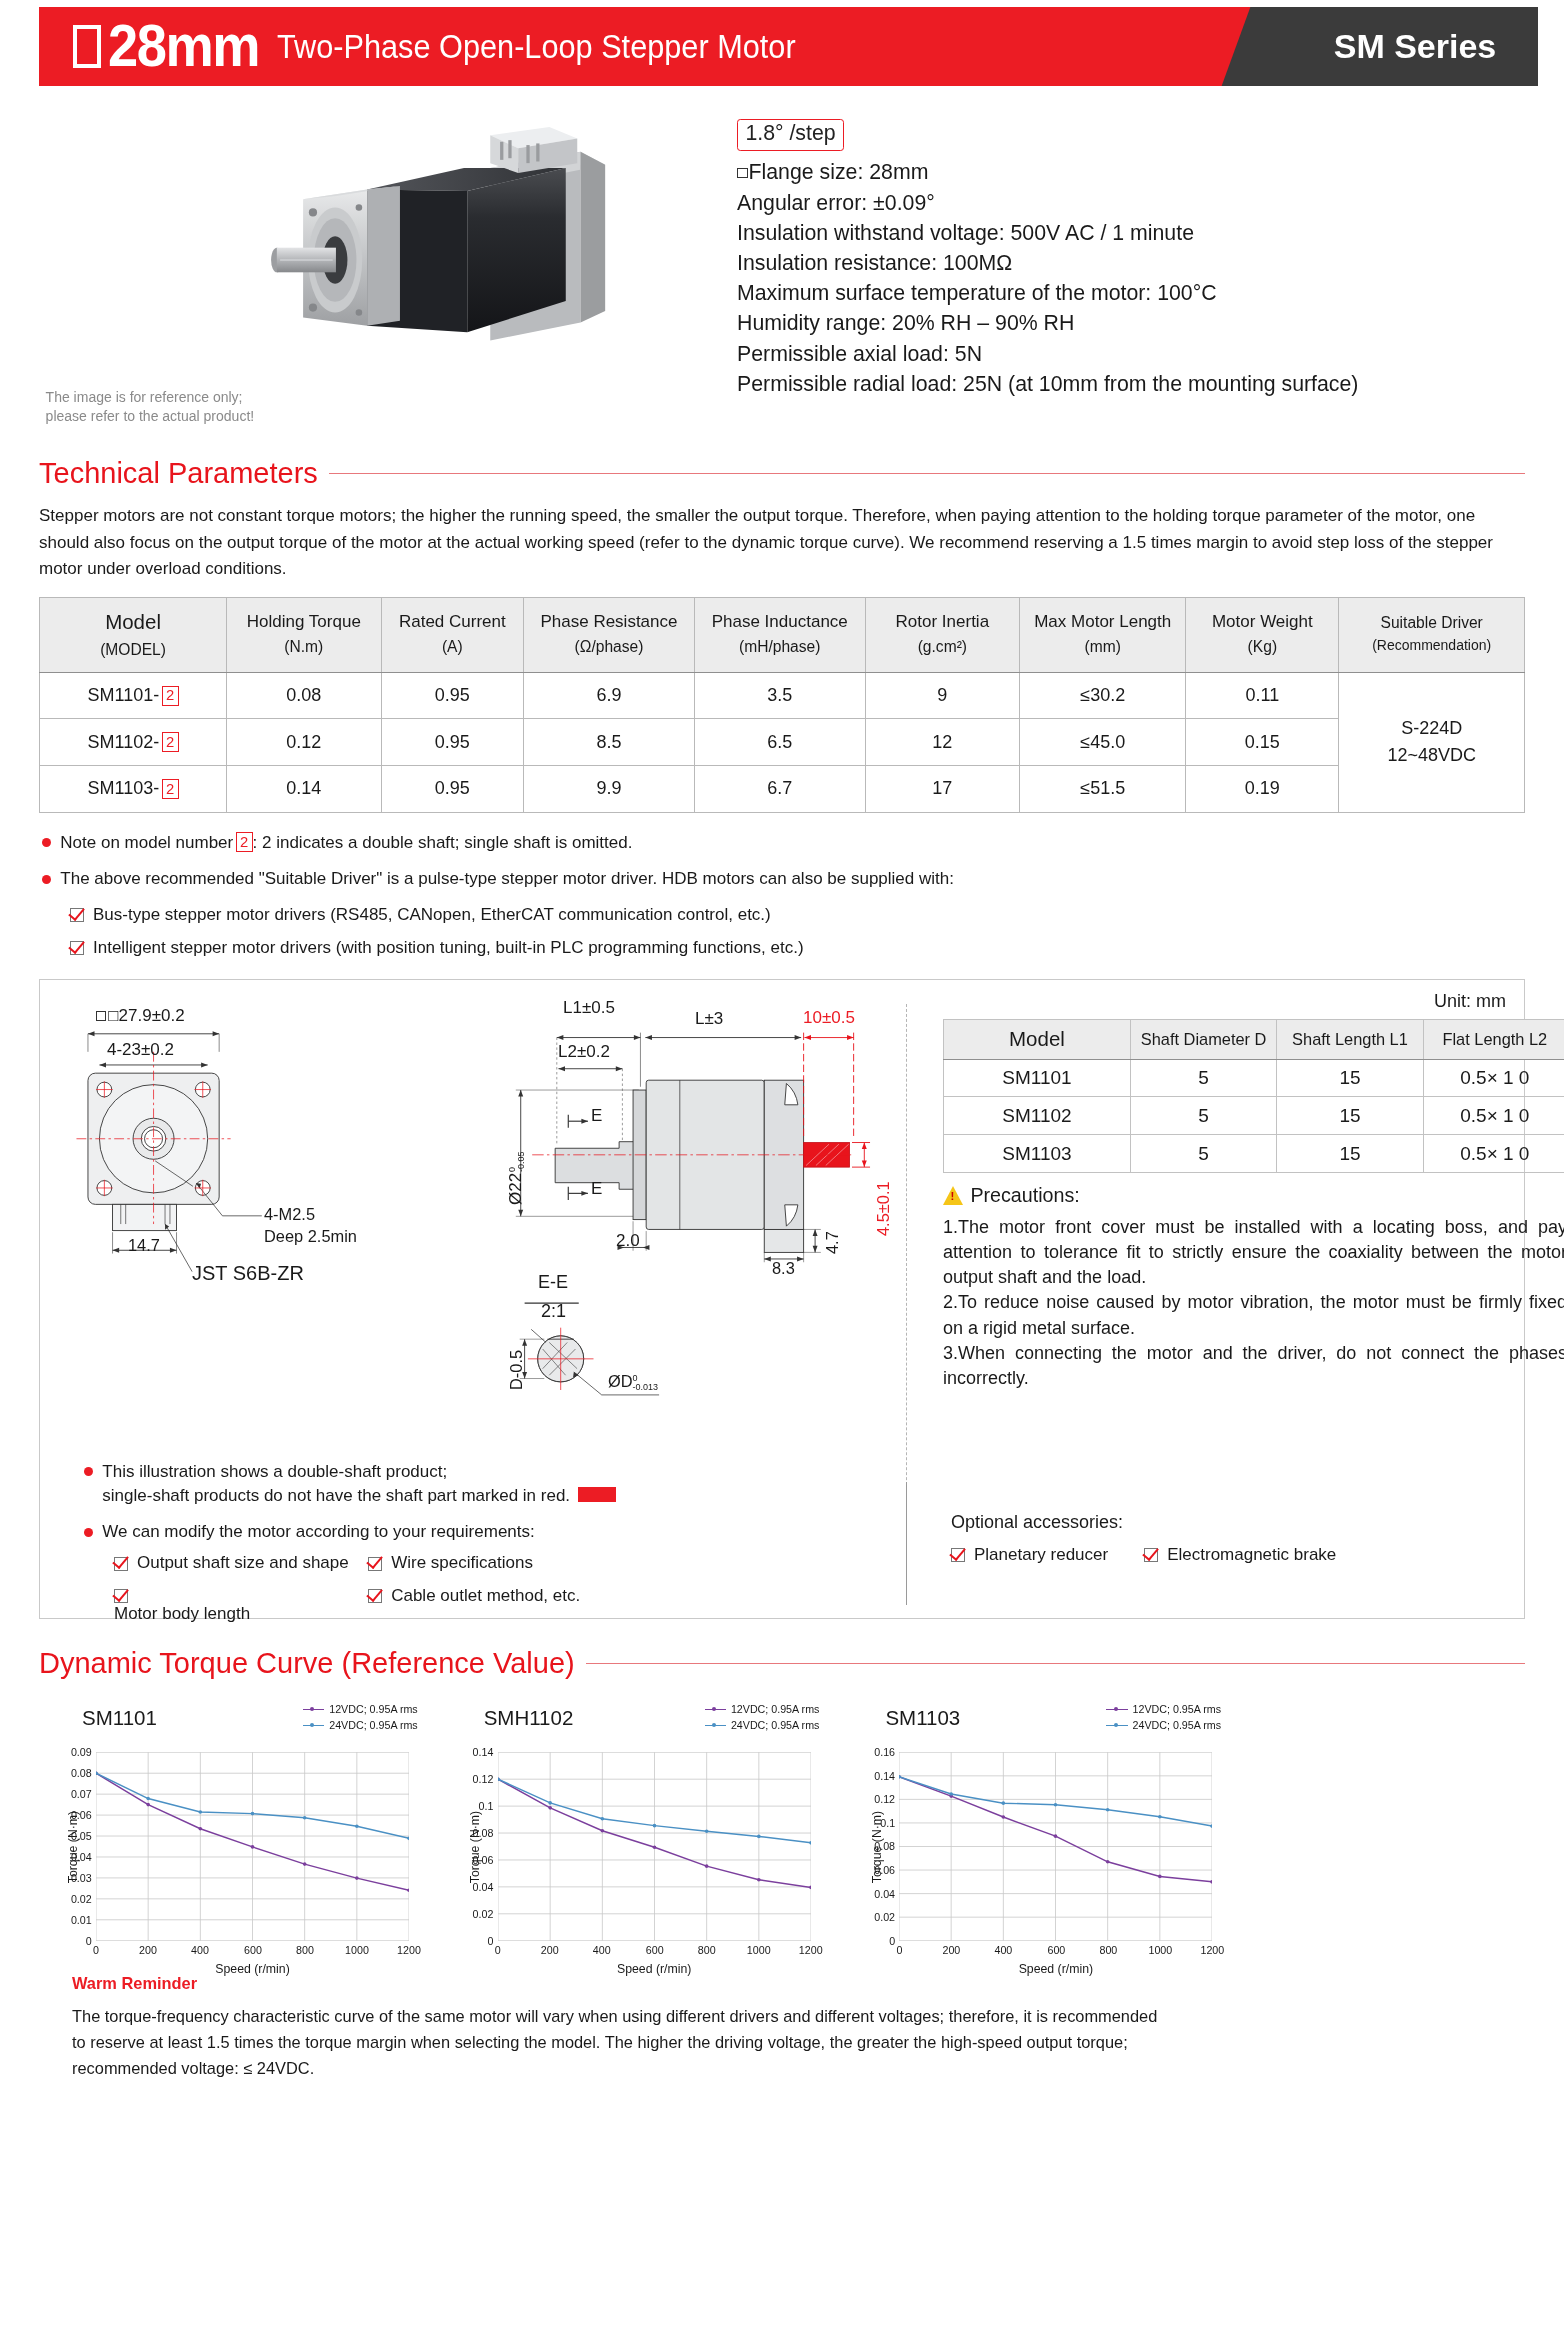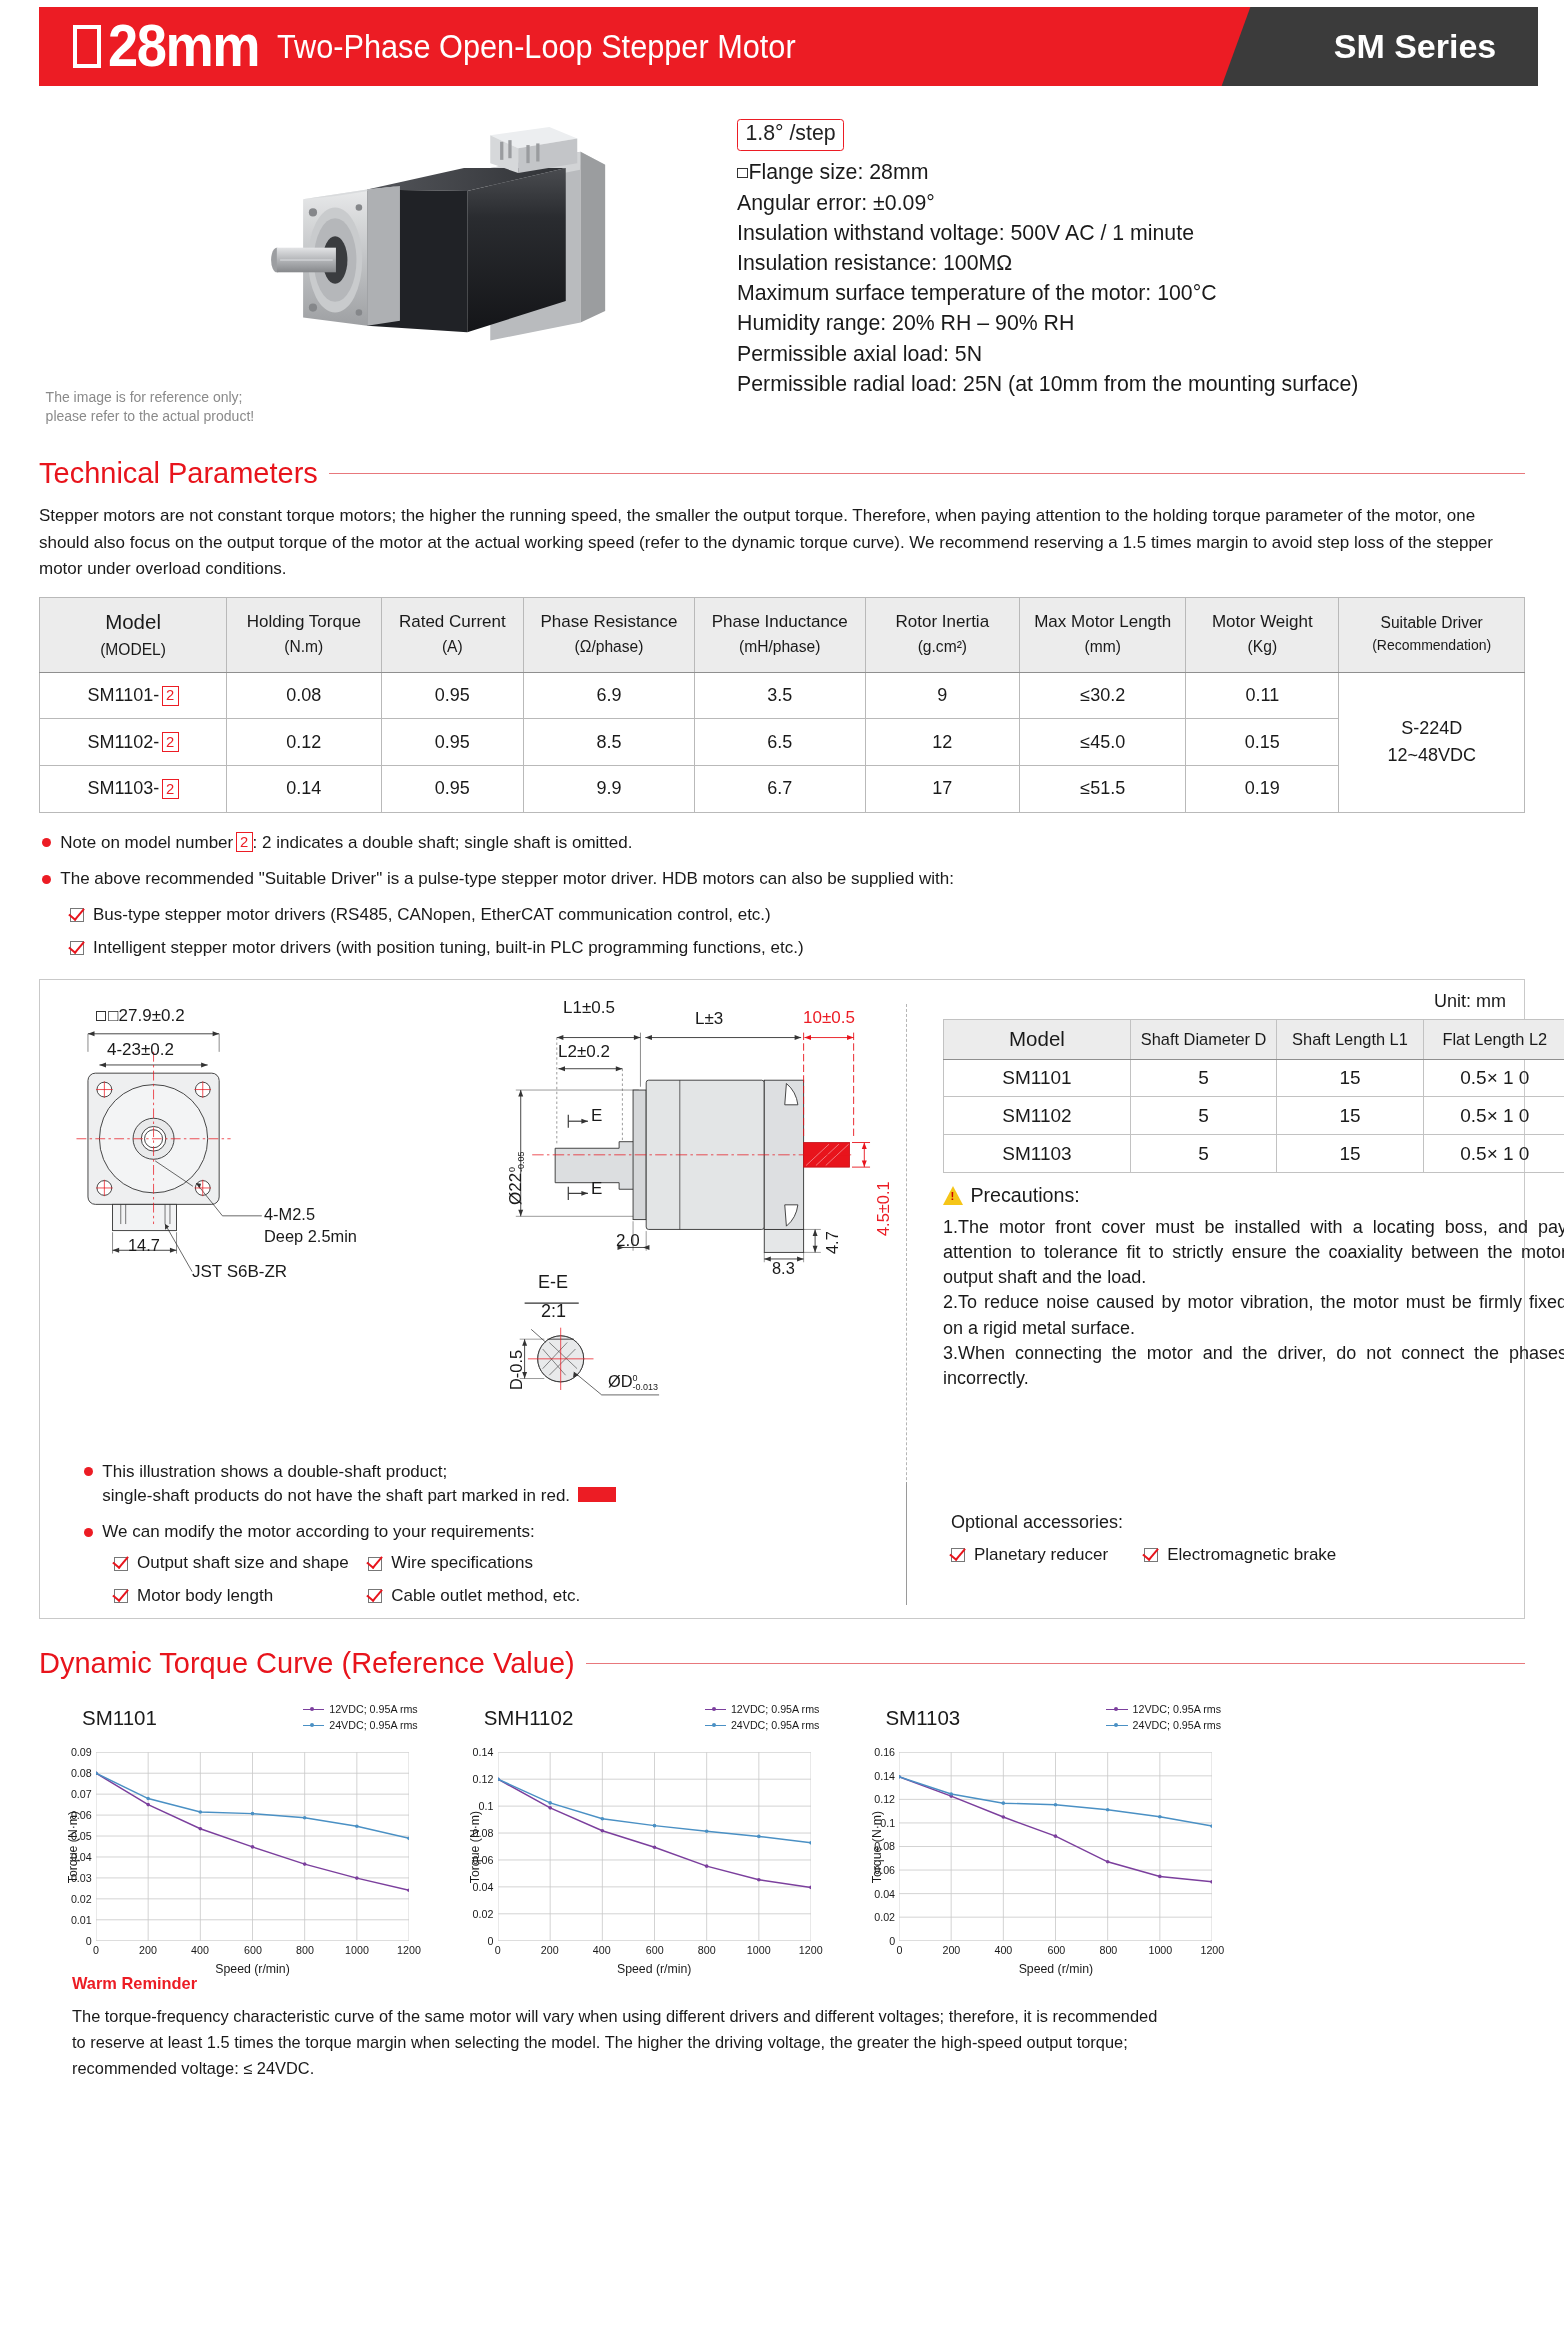--- a/index.html
+++ b/index.html
@@ -529,21 +529,21 @@
         <line x1="28" y1="228" x2="48" y2="228"></line>
           <line x1="38" y1="218" x2="38" y2="238"></line>
         <line x1="148" y1="228" x2="168" y2="228"></line>
           <line x1="158" y1="218" x2="158" y2="238"></line>
       </g>
     </svg>
     <div class="dimtxt" style="left:23px; top:4.9px; font-size:17px;"><span style="display:inline-block;width:9.8px;height:9.8px;border:1.3px solid #333;margin-right:2.5px;vertical-align:0px;"></span><span>□27.9±0.2</span></div>
     <div class="dimtxt" style="left:34px; top:39px; font-size:17px;">4-23±0.2</div>
     <div class="dimtxt" style="left:191px; top:204px; font-size:16.4px;">4-M2.5</div>
     <div class="dimtxt" style="left:191px; top:226px; font-size:16.4px;">Deep 2.5min</div>
-    <div class="dimtxt" style="left:119px; top:261px; font-size:17px;text-align:center;">JST S6B-ZR</div>
+    <div class="dimtxt" style="left:119px; top:261px; font-size:20px;text-align:center;">JST S6B-ZR</div>
     <div class="dimtxt" style="left:55px; top:235px; font-size:16.4px;">14.7</div>
   </div>
 
   <div class="side-view">
     <svg width="410" height="271" viewBox="0 0 500 330">
       <g stroke="#333" fill="none" stroke-width="1.1">
 
         <line x1="90" y1="48" x2="192" y2="48"></line>
         <path d="M90,48 l8,-3 v6 z" fill="#333" stroke="none"></path>
         <path d="M192,48 l-8,-3 v6 z" fill="#333" stroke="none"></path>
@@ -737,21 +737,21 @@
     <div class="bullet-row" style="margin-bottom:8.2px;">
       <div class="dot"></div>
       <div class="bullet-txt">We can modify the motor according to your requirements:</div>
     </div>
     <div class="two-col-chk">
       <div>
         <div class="chk-row" style="margin-left:33px;">
           <div class="chkbox"></div>
           <div class="chk-txt">Output shaft size and shape</div>
         </div>
-        <div class="chk-row" style="margin-left:33px;">
+        <div class="chk-row" style="margin-left:33px;flex-direction:column;">
           <div class="chkbox"></div>
           <div class="chk-txt">Motor body length</div>
         </div>
       </div>
       <div>
         <div class="chk-row" style="margin-left:8.2px;">
           <div class="chkbox"></div>
           <div class="chk-txt">Wire specifications</div>
         </div>
         <div class="chk-row" style="margin-left:8.2px;">

